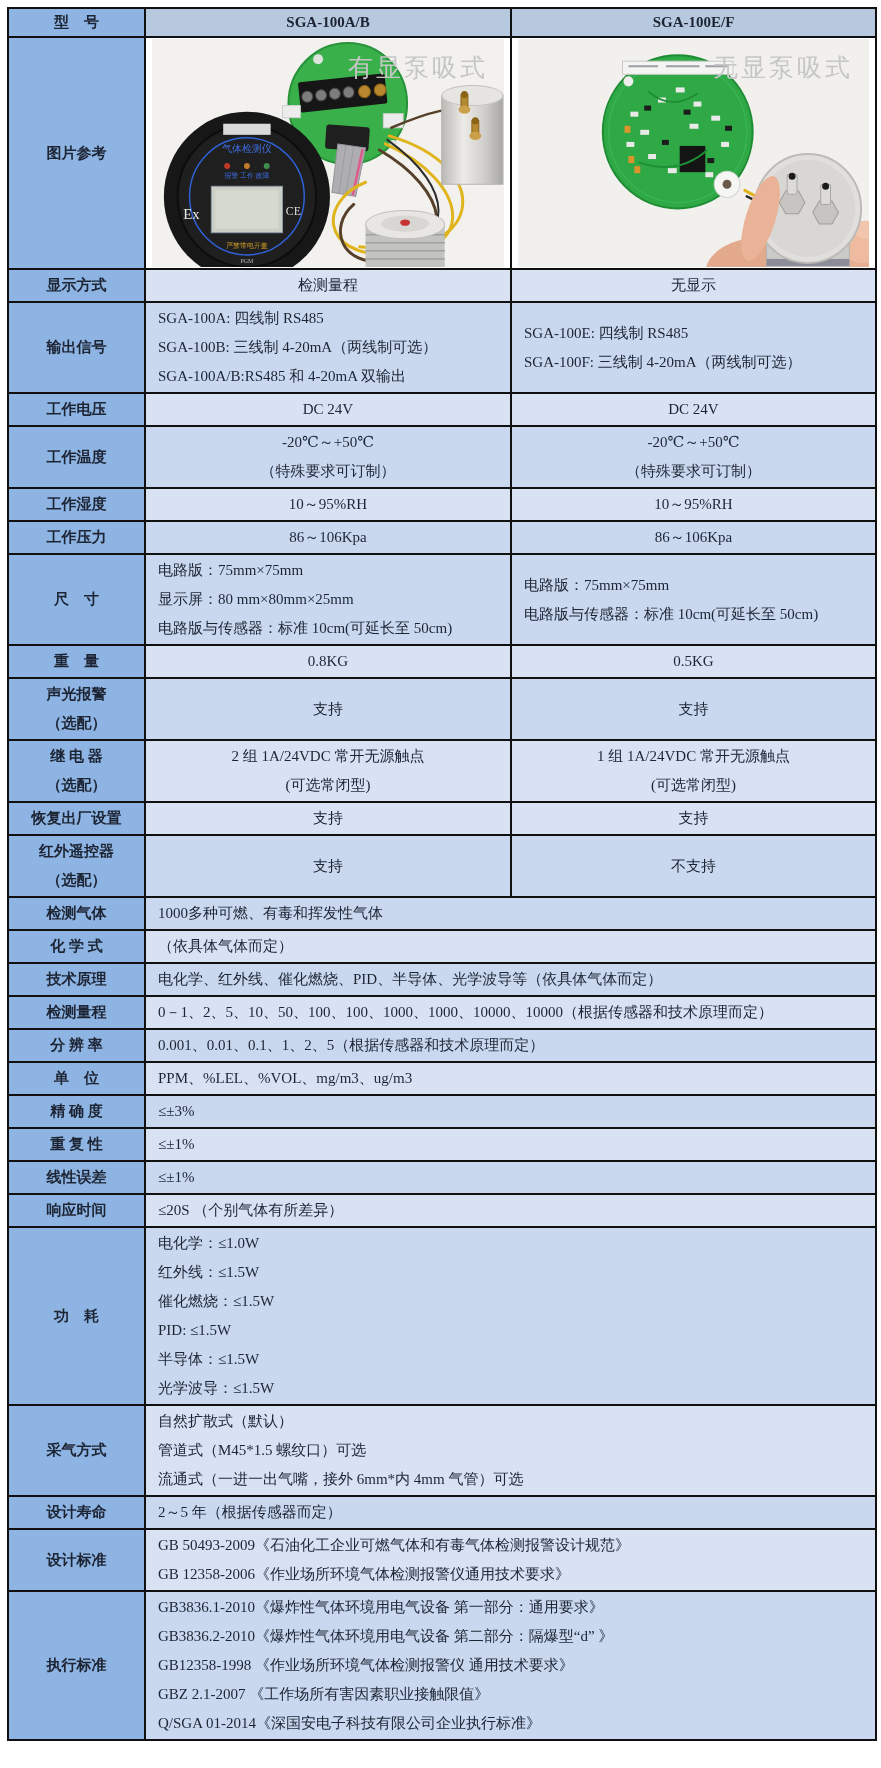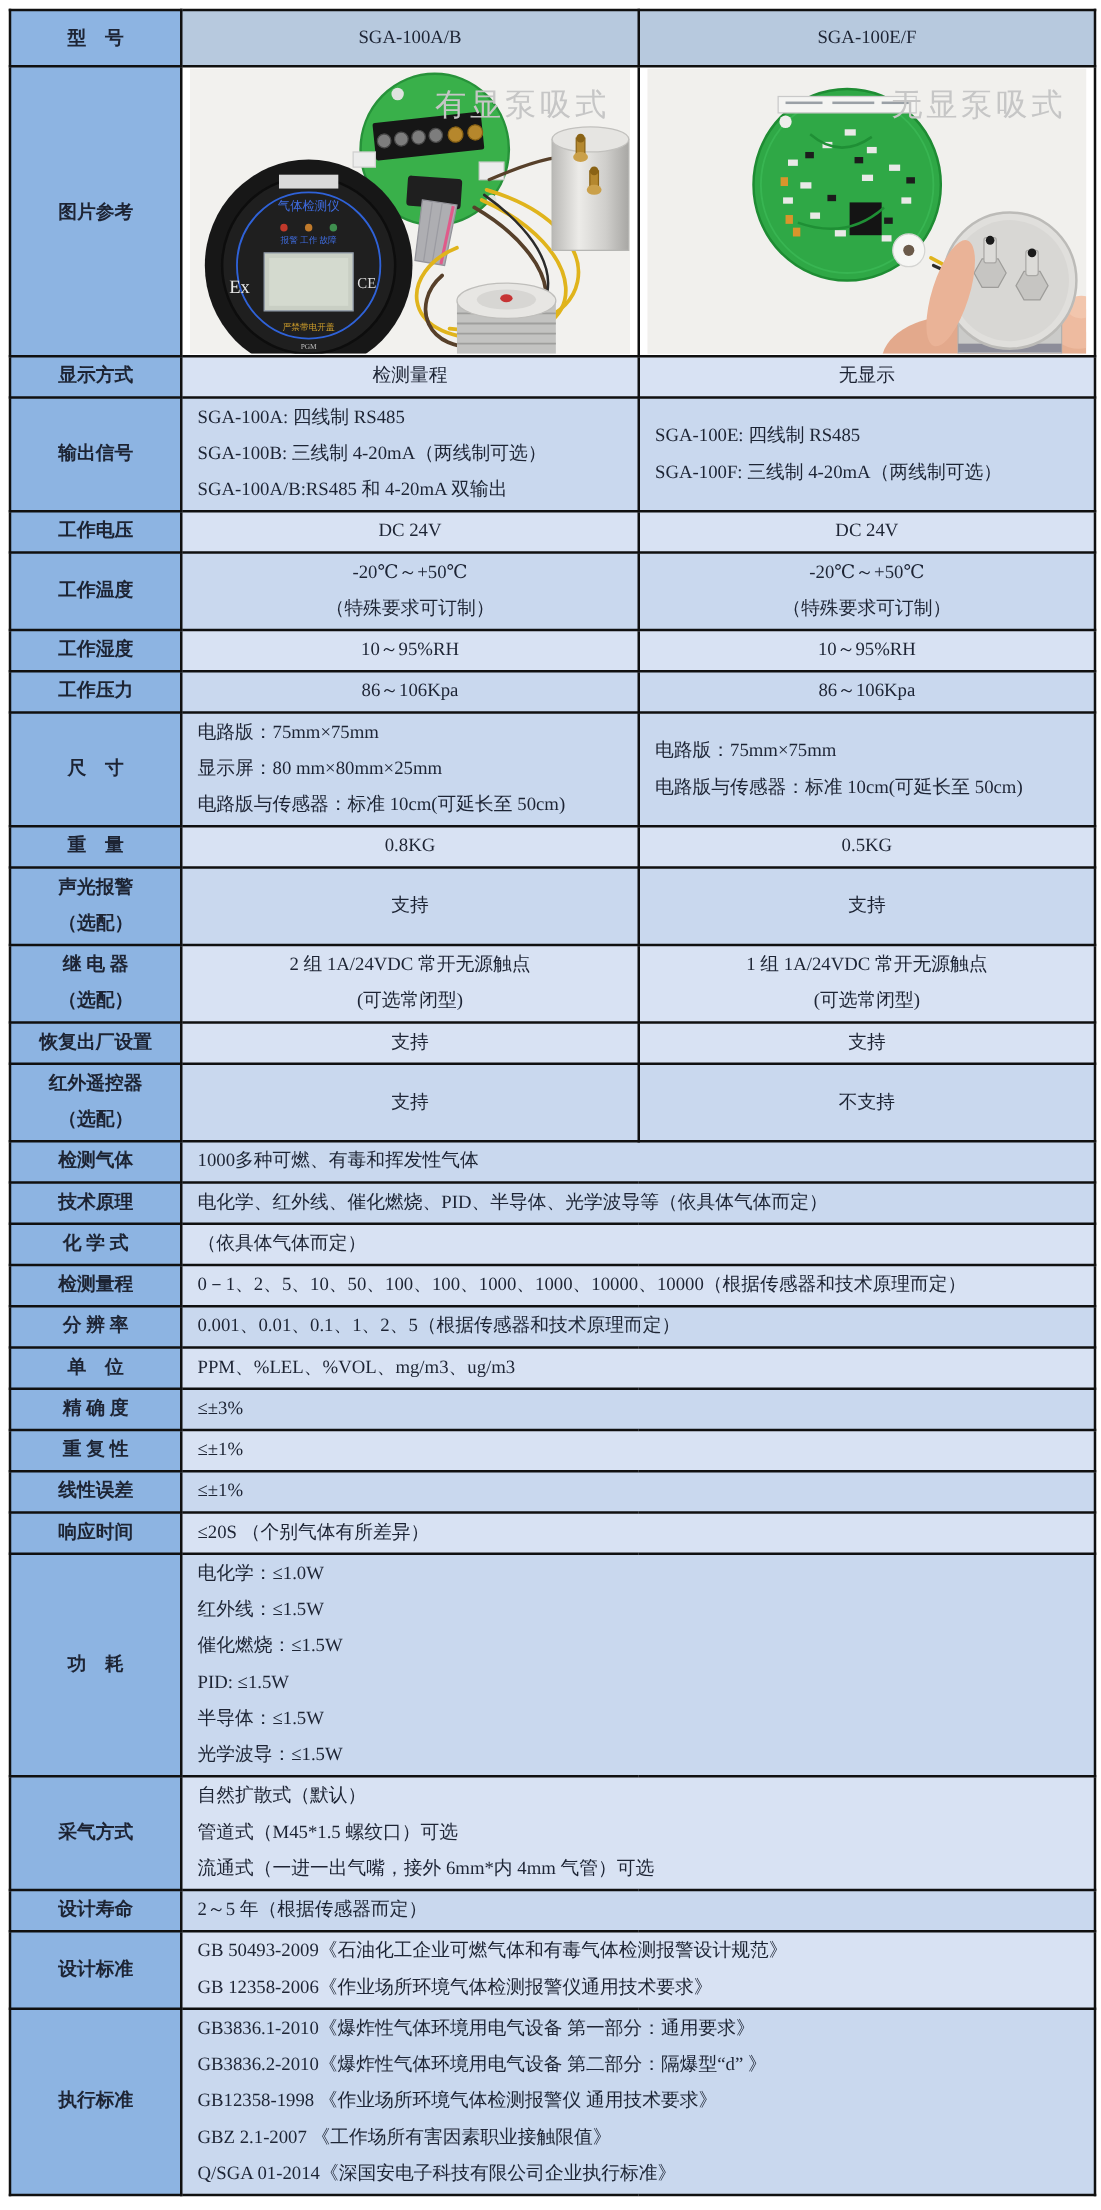--- a/index.html
+++ b/index.html
@@ -13,23 +13,23 @@
     color:#1d2434;
   }
   table.spec td{
     border:2px solid #101010;vertical-align:middle;
     padding:1px 6px;box-sizing:border-box;
   }
   .label-cell{
     background:#8db4e2;text-align:center;font-weight:bold;
     font-size:15px;padding:1px 2px;
   }
-  tr.header-row td{height:45px;}
+  tr.header-row td{height:29px;}
   .model-cell{
-    background:#b7c9de;text-align:center;font-weight:normal;font-size:15px;
+    background:#b7c9de;text-align:center;font-weight:bold;font-size:15px;
   }
   .value-cell{font-size:15px;text-align:center;}
   .value-cell.left{text-align:left;padding-left:12px;}
   .line{line-height:29px;white-space:nowrap;overflow:hidden;}
   tr.shade-a .value-cell{background:#d8e2f3;}
   tr.shade-b .value-cell{background:#c9d8ee;}
   .photo-cell{background:#ffffff;padding:3px 5px;}
   .photo{position:relative;height:228px;background:#f1f0ed;overflow:hidden;}
   .photo svg{display:block;width:100%;height:100%;}
   .watermark{
@@ -375,34 +375,34 @@
           </td>
         </tr>
         <tr class="spec-row shade-b">
           <td class="label-cell">
             <div class="line">检测气体</div>
           </td>
           <td class="value-cell left" colspan="2">
             <div class="line">1000多种可燃、有毒和挥发性气体</div>
           </td>
         </tr>
+        <tr class="spec-row shade-a">
+          <td class="label-cell">
+            <div class="line">化 学 式</div>
+          </td>
+          <td class="value-cell left" colspan="2">
+            <div class="line">（依具体气体而定）</div>
+          </td>
+        </tr>
         <tr class="spec-row shade-b">
           <td class="label-cell">
             <div class="line">技术原理</div>
           </td>
           <td class="value-cell left" colspan="2">
             <div class="line">电化学、红外线、催化燃烧、PID、半导体、光学波导等（依具体气体而定）</div>
-          </td>
-        </tr>
-        <tr class="spec-row shade-a">
-          <td class="label-cell">
-            <div class="line">化 学 式</div>
-          </td>
-          <td class="value-cell left" colspan="2">
-            <div class="line">（依具体气体而定）</div>
           </td>
         </tr>
         <tr class="spec-row shade-a">
           <td class="label-cell">
             <div class="line">检测量程</div>
           </td>
           <td class="value-cell left" colspan="2">
             <div class="line">0－1、2、5、10、50、100、100、1000、1000、10000、10000（根据传感器和技术原理而定）</div>
           </td>
         </tr>

